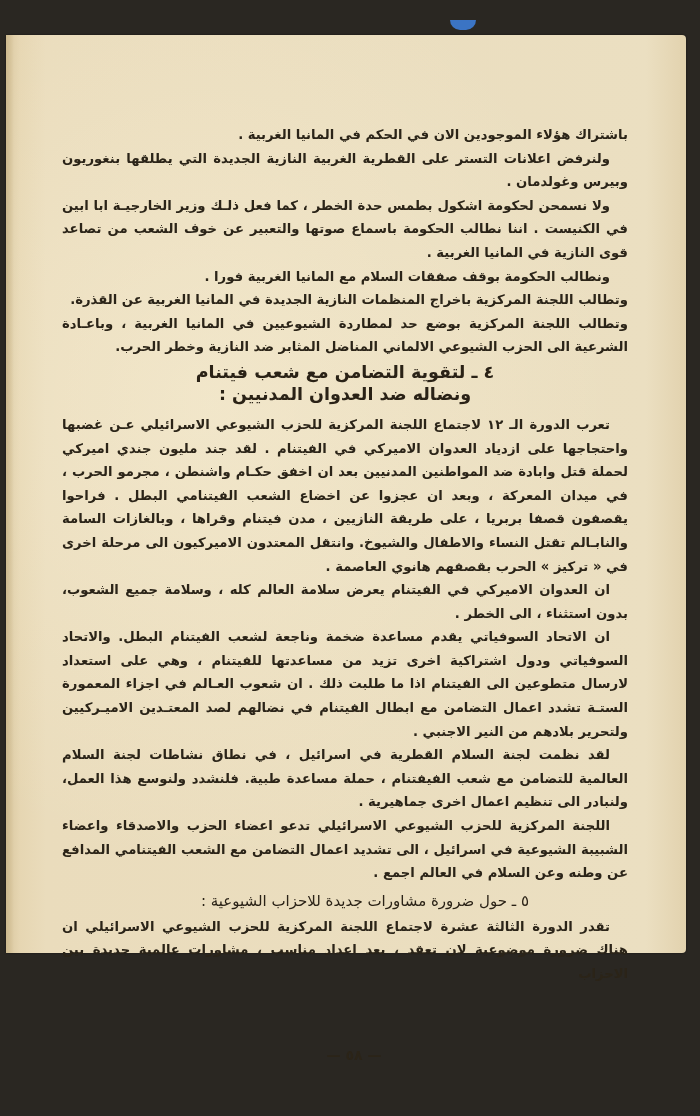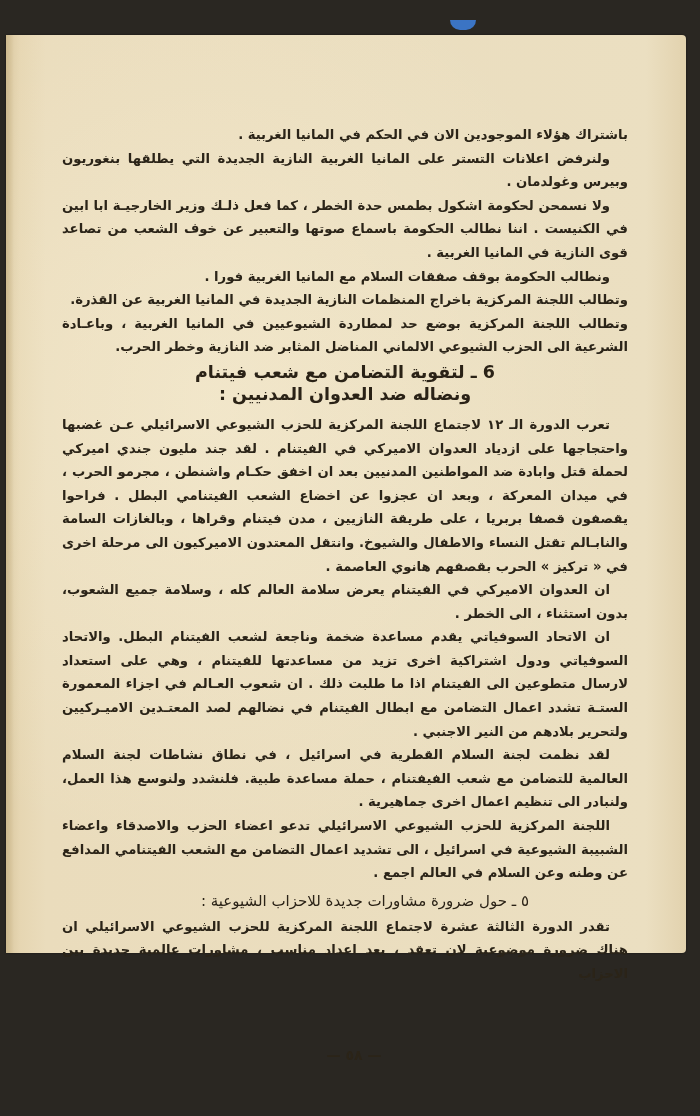--- a/index.html
+++ b/index.html
@@ -98,28 +98,28 @@
   .gap-small { height: 4px; }
 </style>
 </head>
 <body>
 
 <div class="page">
   <div class="spine-edge"></div>
 
   <div class="text-block">
     <p class="para">باشتراك هؤلاء الموجودين الان في الحكم في المانيا الغربية .</p>
-    <p class="para indent">ولنرفض اعلانات التستر على المانيا الغربية النازية الجديدة التي يطلقها بنغوريون وبيرس وغولدمان .</p>
+    <p class="para indent">ولنرفض اعلانات التستر على القطرية الغربية النازية الجديدة التي يطلقها بنغوريون وبيرس وغولدمان .</p>
     <p class="para indent">ولا نسمحن لحكومة اشكول بطمس حدة الخطر ، كما فعل ذلـك وزير الخارجيـة ابا ابين في الكنيست . اننا نطالب الحكومة باسماع صوتها والتعبير عن خوف الشعب من تصاعد قوى النازية في المانيا الغربية .</p>
     <p class="para indent">ونطالب الحكومة بوقف صفقات السلام مع المانيا الغربية فورا .</p>
     <p class="para">وتطالب اللجنة المركزية باخراج المنظمات النازية الجديدة في المانيا الغربية عن القذرة.</p>
     <p class="para">وتطالب اللجنة المركزية بوضع حد لمطاردة الشيوعيين في المانيا الغربية ، وباعـادة الشرعية الى الحزب الشيوعي الالماني المناضل المثابر ضد النازية وخطر الحرب.</p>
 
     <div class="heading">
-      <span class="line">6 ـ لتقوية التضامن مع شعب فيتنام</span>
+      <span class="line">٤ ـ لتقوية التضامن مع شعب فيتنام</span>
       <span class="line">ونضاله ضد العدوان المدنيين :</span>
     </div>
     <div class="gap-small"></div>
 
     <p class="para indent">تعرب الدورة الـ ١٢ لاجتماع اللجنة المركزية للحزب الشيوعي الاسرائيلي عـن غضبها واحتجاجها على ازدياد العدوان الاميركي في الفيتنام . لقد جند مليون جندي اميركي لحملة قتل وابادة ضد المواطنين المدنيين بعد ان اخفق حكـام واشنطن ، مجرمو الحرب ، في ميدان المعركة ، وبعد ان عجزوا عن اخضاع الشعب الفيتنامي البطل . فراحوا يقصفون قصفا بربريا ، على طريقة النازيين ، مدن فيتنام وقراها ، وبالغازات السامة والنابـالم تقتل النساء والاطفال والشيوخ. وانتقل المعتدون الاميركيون الى مرحلة اخرى في « تركيز » الحرب بقصفهم هانوي العاصمة .</p>
     <p class="para indent">ان العدوان الاميركي في الفيتنام يعرض سلامة العالم كله ، وسلامة جميع الشعوب، بدون استثناء ، الى الخطر .</p>
     <p class="para indent">ان الاتحاد السوفياتي يقدم مساعدة ضخمة وناجعة لشعب الفيتنام البطل. والاتحاد السوفياتي ودول اشتراكية اخرى تزيد من مساعدتها للفيتنام ، وهي على استعداد لارسال متطوعين الى الفيتنام اذا ما طلبت ذلك . ان شعوب العـالم في اجزاء المعمورة الستـة تشدد اعمال التضامن مع ابطال الفيتنام في نضالهم لصد المعتـدين الاميـركيين ولتحرير بلادهم من النير الاجنبي .</p>
     <p class="para indent">لقد نظمت لجنة السلام القطرية في اسرائيل ، في نطاق نشاطات لجنة السلام العالمية للتضامن مع شعب الفيفتنام ، حملة مساعدة طبية. فلنشدد ولنوسع هذا العمل، ولنبادر الى تنظيم اعمال اخرى جماهيرية .</p>
     <p class="para indent">اللجنة المركزية للحزب الشيوعي الاسرائيلي تدعو اعضاء الحزب والاصدقاء واعضاء الشبيبة الشيوعية في اسرائيل ، الى تشديد اعمال التضامن مع الشعب الفيتنامي المدافع عن وطنه وعن السلام في العالم اجمع .</p>
 

